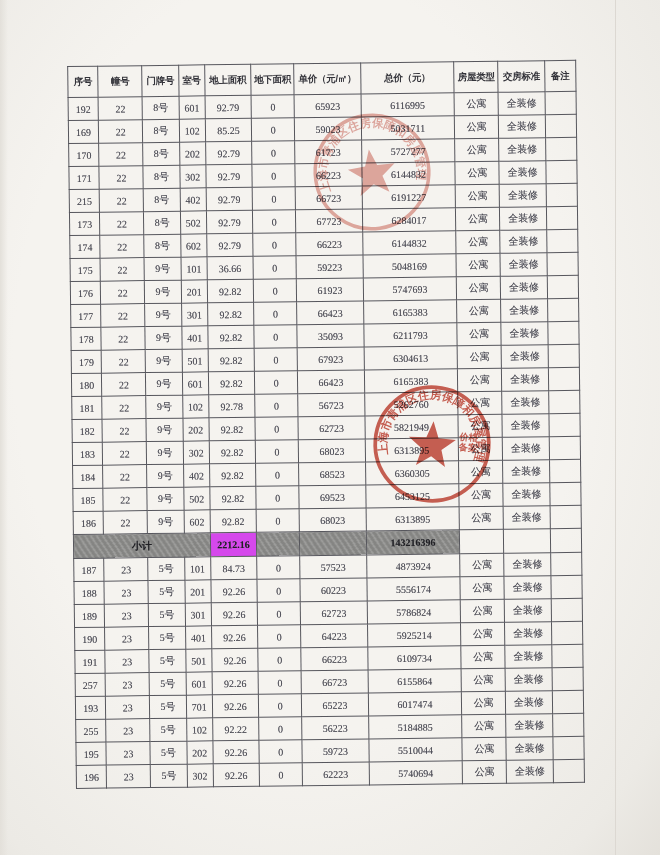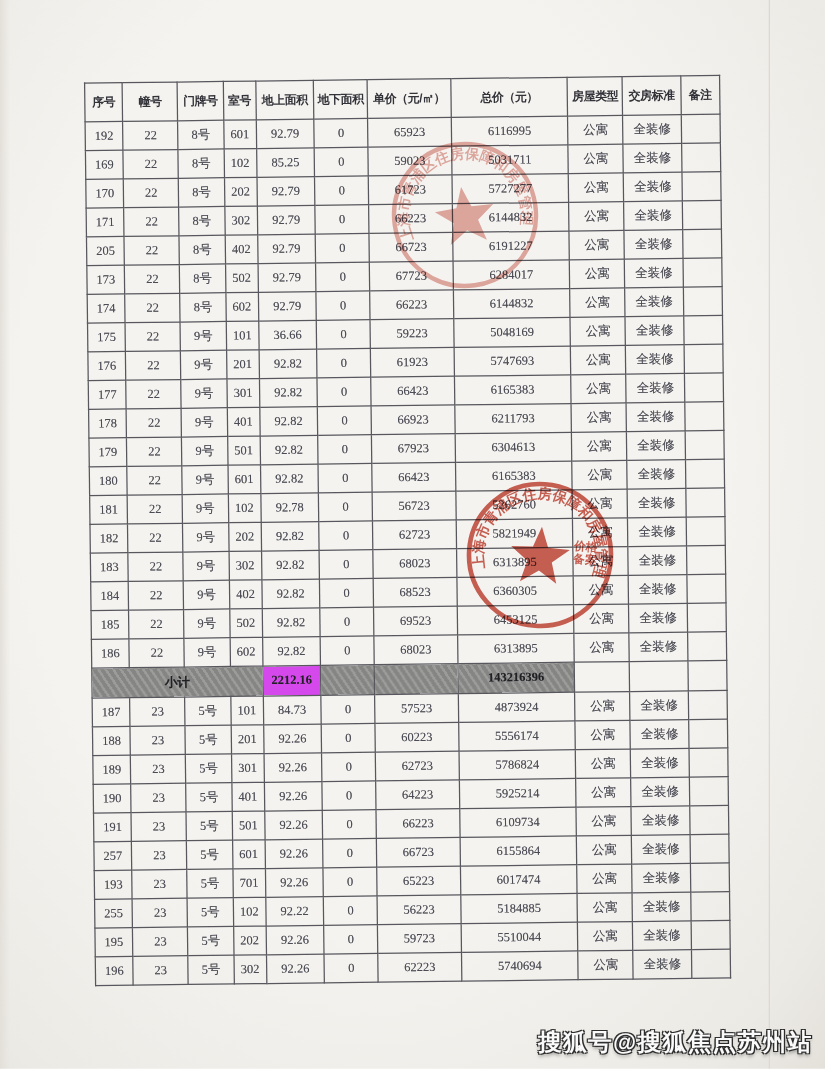--- a/index.html
+++ b/index.html
@@ -130,21 +130,21 @@
             <td>302</td>
             <td>92.79</td>
             <td>0</td>
             <td>66223</td>
             <td>6144832</td>
             <td>公寓</td>
             <td>全装修</td>
             <td></td>
           </tr>
           <tr>
-            <td>205</td>
+            <td>215</td>
             <td>22</td>
             <td>8号</td>
             <td>402</td>
             <td>92.79</td>
             <td>0</td>
             <td>66723</td>
             <td>6191227</td>
             <td>公寓</td>
             <td>全装修</td>
             <td></td>
@@ -214,21 +214,21 @@
             <td>全装修</td>
             <td></td>
           </tr>
           <tr>
             <td>178</td>
             <td>22</td>
             <td>9号</td>
             <td>401</td>
             <td>92.82</td>
             <td>0</td>
-            <td>66923</td>
+            <td>35093</td>
             <td>6211793</td>
             <td>公寓</td>
             <td>全装修</td>
             <td></td>
           </tr>
           <tr>
             <td>179</td>
             <td>22</td>
             <td>9号</td>
             <td>501</td>
@@ -490,14 +490,13 @@
     <path id="arcL" d="M 20.6,77 A 44,44 0 1 1 103.4,77" fill="none"></path>
     <text font-size="11" fill="#c03a2b" font-weight="bold">
       <textPath href="#arcL" class="sealtext" startOffset="2">上海市青浦区住房保障和房屋管理局</textPath>
     </text>
     <text x="88" y="56" font-size="9" fill="#c03a2b" font-weight="bold">
       <tspan x="88" dy="0" class="inner1">价格</tspan>
       <tspan x="88" dy="10" class="inner2">备案</tspan>
     </text>
   </svg>
 
-  <div class="watermark">搜狐号@搜狐焦点苏州站</div>
 </div>
 
 </body></html>

